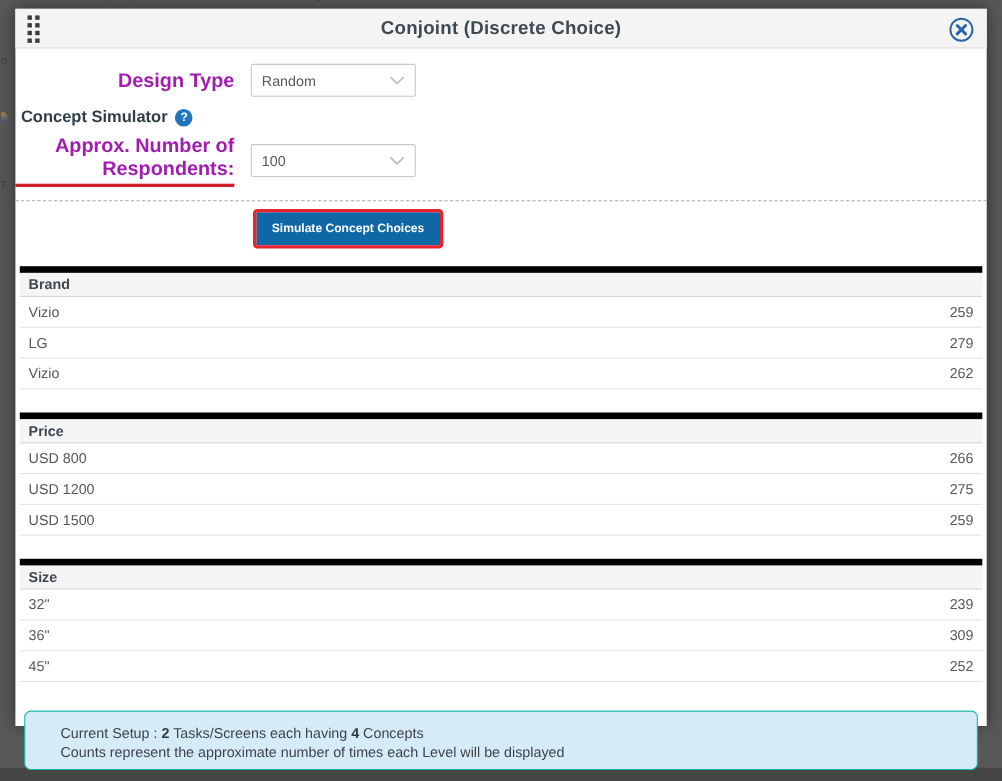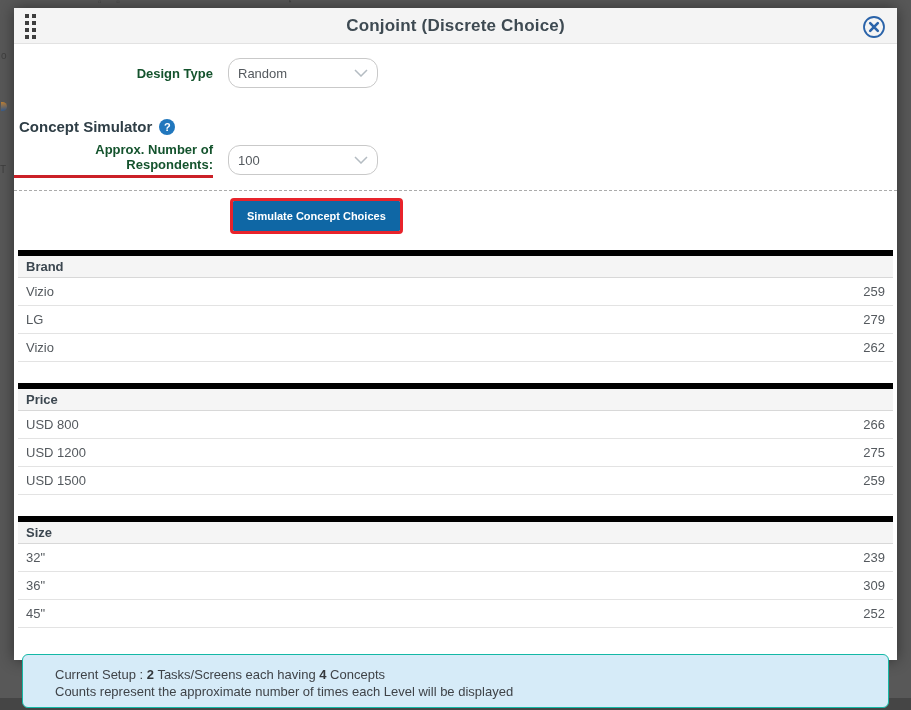--- a/index.html
+++ b/index.html
@@ -36,31 +36,31 @@
     position: absolute; right: 11px; top: 7px; width: 24px; height: 24px;
     background: transparent; border: none; cursor: pointer; padding: 0;
   }
 
   .modal-body { flex: 1; position: relative; }
 
   .form-row { display: flex; align-items: center; }
   .form-row.design { margin-top: 14px; }
   .form-row.respondents { margin-top: 7px; }
   .form-label {
-    width: 199px; text-align: right; font-size: 13px; font-weight: bold; color: #14532d;
+    width: 199px; text-align: right; font-size: 18px; font-weight: bold; color: #a21caf;
     flex: 0 0 199px;
   }
   .form-label .underlined { border-bottom: 3px solid #cb2027; padding-bottom: 3px; display: inline-block; }
   .select {
-    margin-left: 15px; width: 150px; height: 30px; border: 1px solid #c9c9c9; border-radius: 12px;
+    margin-left: 15px; width: 150px; height: 30px; border: 1px solid #c9c9c9; border-radius: 2px;
     background: #fff; display: flex; align-items: center; justify-content: space-between;
     padding: 0 9px; font-size: 13px; color: #54595e; cursor: pointer;
   }
   .section-heading {
-    margin: 30px 0 0 5px; font-size: 15px; font-weight: bold; color: #2f3e46;
+    margin: 10px 0 0 5px; font-size: 15px; font-weight: bold; color: #2f3e46;
     display: flex; align-items: center; gap: 7px;
   }
   .help-icon {
     width: 16px; height: 16px; border-radius: 50%; background: #2177bd; color: #fff;
     font-size: 11px; font-weight: bold; display: inline-flex; align-items: center; justify-content: center;
     cursor: pointer;
   }
   .dashed-sep { margin-top: 12px; border: none; border-top: 1px dashed #ababab; height: 0; }
   .btn-row { margin-top: 10px; padding-left: 219px; }
   .simulate-btn {

